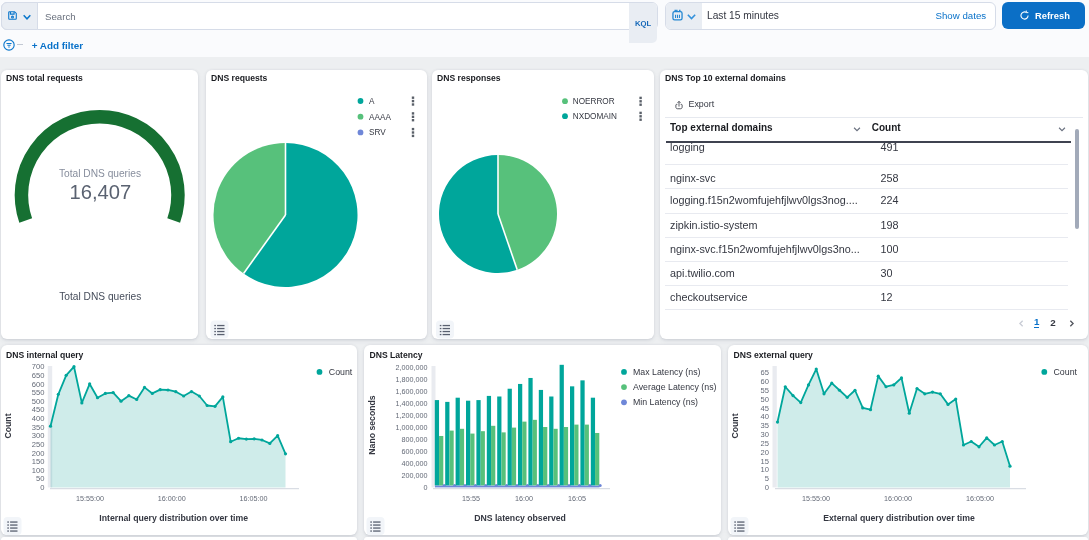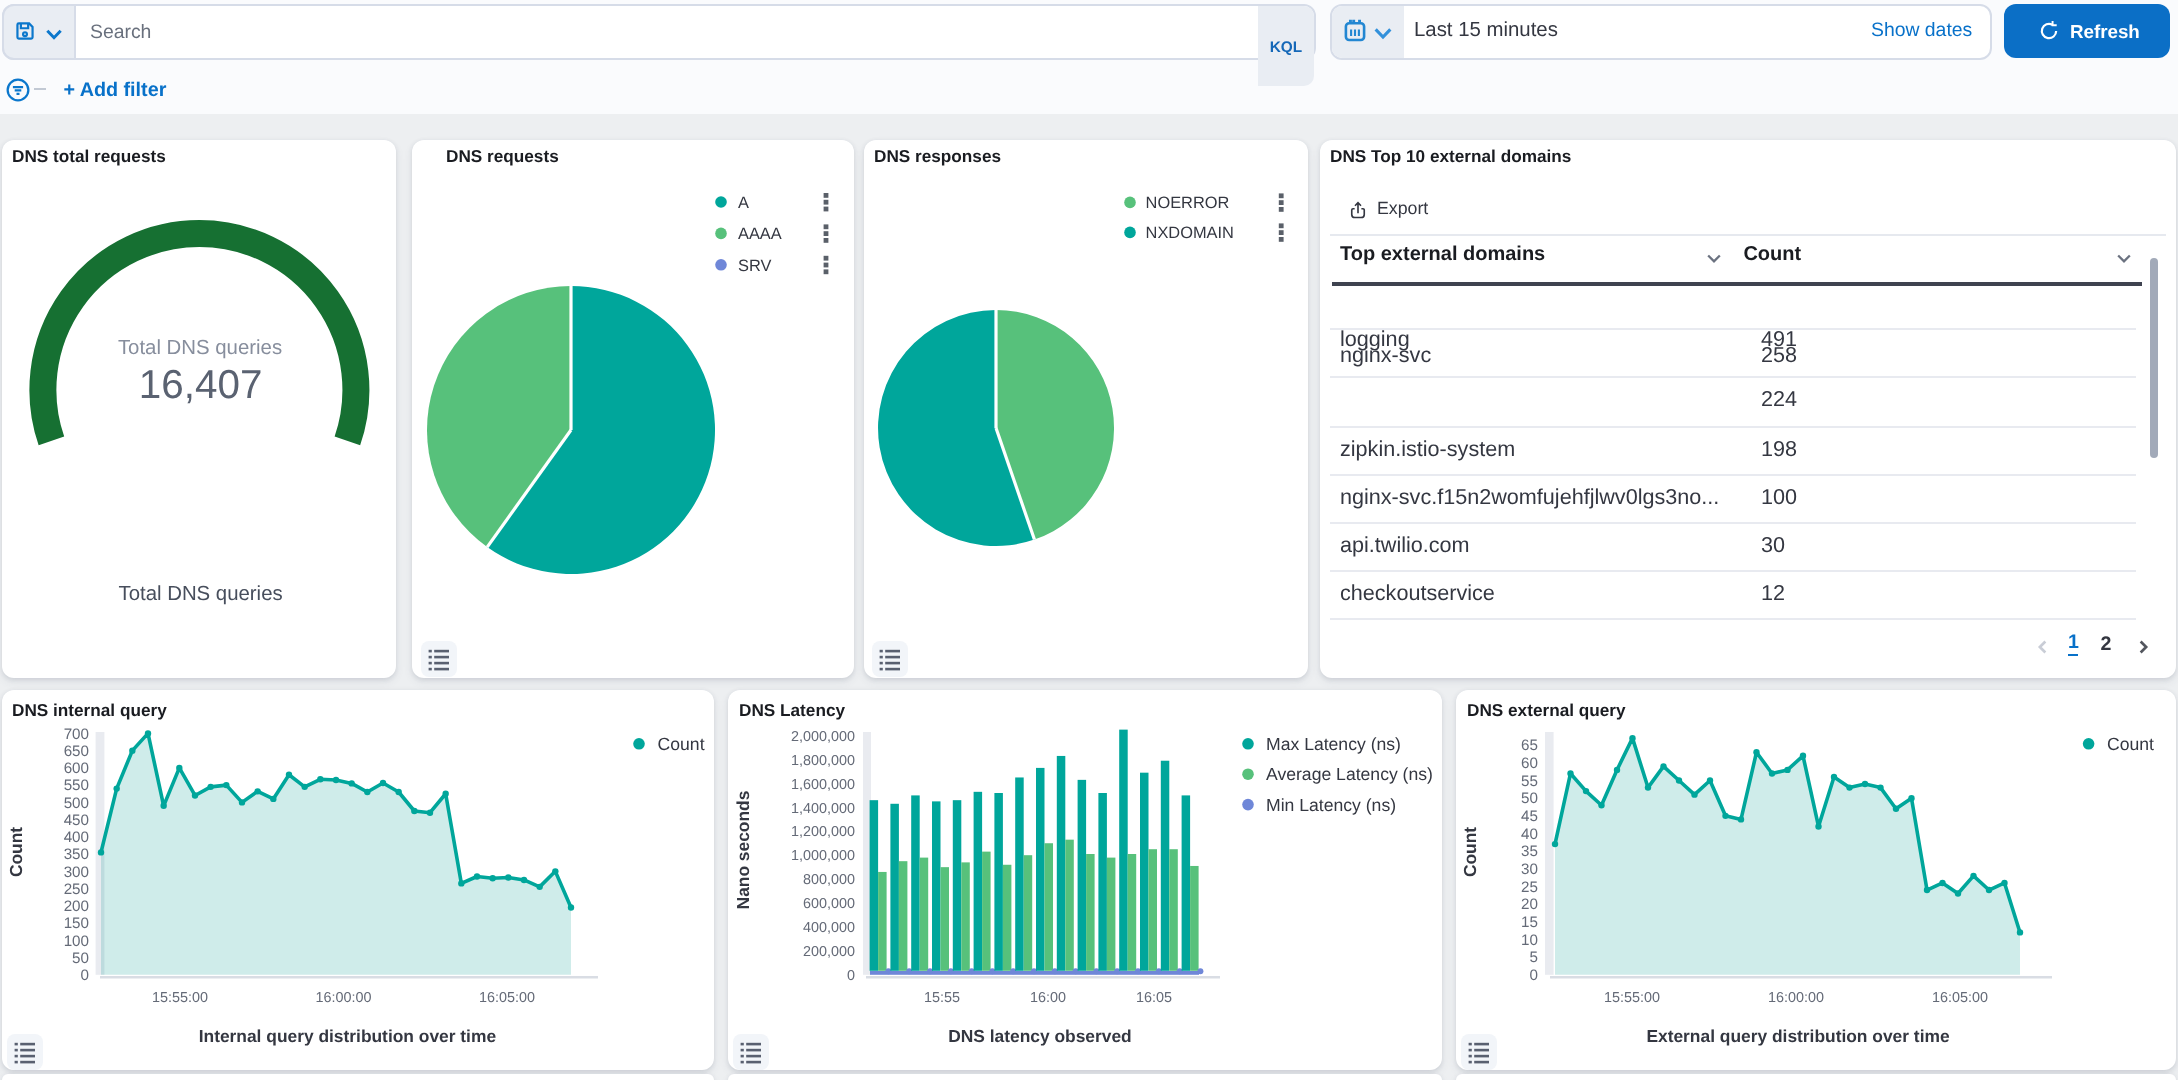--- a/index.html
+++ b/index.html
@@ -61,21 +61,21 @@
 <div class="panel" style="left:432px;top:70px;width:221.5px;height:269px"></div>
 <div class="panel" style="left:660px;top:70px;width:428px;height:269px"></div>
 <div class="panel" style="left:1px;top:344.5px;width:356px;height:190.5px"></div>
 <div class="panel" style="left:364px;top:344.5px;width:357px;height:190.5px"></div>
 <div class="panel" style="left:728px;top:344.5px;width:360px;height:190.5px"></div>
 <div class="panel" style="left:1px;top:537px;width:356px;height:6px"></div>
 <div class="panel" style="left:364px;top:537px;width:357px;height:6px"></div>
 <div class="panel" style="left:728px;top:537px;width:360px;height:6px"></div>
 
 <div class="ptitle" style="left:6px;top:72.2px">DNS total requests</div>
-<div class="ptitle" style="left:223px;top:72.2px">DNS requests</div>
+<div class="ptitle" style="left:211px;top:72.2px">DNS requests</div>
 <div class="ptitle" style="left:437px;top:72.2px">DNS responses</div>
 <div class="ptitle" style="left:665px;top:72.2px">DNS Top 10 external domains</div>
 <div class="ptitle" style="left:6px;top:348.5px">DNS internal query</div>
 <div class="ptitle" style="left:369.5px;top:348.5px">DNS Latency</div>
 <div class="ptitle" style="left:733.5px;top:348.5px">DNS external query</div>
 
 <svg width="1089" height="540" style="position:absolute;left:0;top:0" font-family="Liberation Sans, sans-serif">
     <path d="M25.71,220.48 A78.25,78.25 0 1 1 173.69,220.48" stroke="#167032" stroke-width="13.5" fill="none"></path>
 <text x="100" y="177" text-anchor="middle" font-size="10.2" fill="#878e9d">Total DNS queries</text>
 <text x="100.3" y="199" text-anchor="middle" font-size="20.2" fill="#5a6271">16,407</text>
@@ -355,31 +355,32 @@
  <div class="abs" style="left:5px;top:46.8px;width:418px;border-top:1px solid #e6e9ef"></div>
  <div class="abs" style="left:10px;top:52.3px;font-size:10px;font-weight:bold;color:#1a1c21">Top external domains</div>
  <div class="abs" style="left:211.7px;top:52.3px;font-size:10px;font-weight:bold;color:#1a1c21">Count</div>
  <svg width="10" height="10" style="position:absolute;left:192px;top:54px" viewBox="0 0 12 12">
       <path d="M2.5 4.5 L6 8 L9.5 4.5" stroke="#6b7280" stroke-width="1.4" fill="none"></path>
     </svg>
  <svg width="10" height="10" style="position:absolute;left:397px;top:54px" viewBox="0 0 12 12">
       <path d="M2.5 4.5 L6 8 L9.5 4.5" stroke="#6b7280" stroke-width="1.4" fill="none"></path>
     </svg>
  <div class="abs" style="left:5.6px;top:71.2px;width:405.7px;border-top:2px solid #3f4350"></div>
- <div class="trow" style="top:94px">
+ <div class="trow" style="top:71px">
       <span class="tc1">logging</span>
       <span class="tc2">491</span>
     </div>
 <div class="tline" style="top:94.2px"></div>
 <div class="trow" style="top:102px">
       <span class="tc1">nginx-svc</span>
       <span class="tc2">258</span>
     </div>
 <div class="tline" style="top:118.4px"></div>
 <div class="trow" style="top:124.3px">
+      <span class="tc1">logging.f15n2womfujehfjlwv0lgs3nog....</span>
       <span class="tc2">224</span>
     </div>
 <div class="tline" style="top:142.6px"></div>
 <div class="trow" style="top:148.5px">
       <span class="tc1">zipkin.istio-system</span>
       <span class="tc2">198</span>
     </div>
 <div class="tline" style="top:166.8px"></div>
 <div class="trow" style="top:172.7px">
       <span class="tc1">nginx-svc.f15n2womfujehfjlwv0lgs3no...</span>

